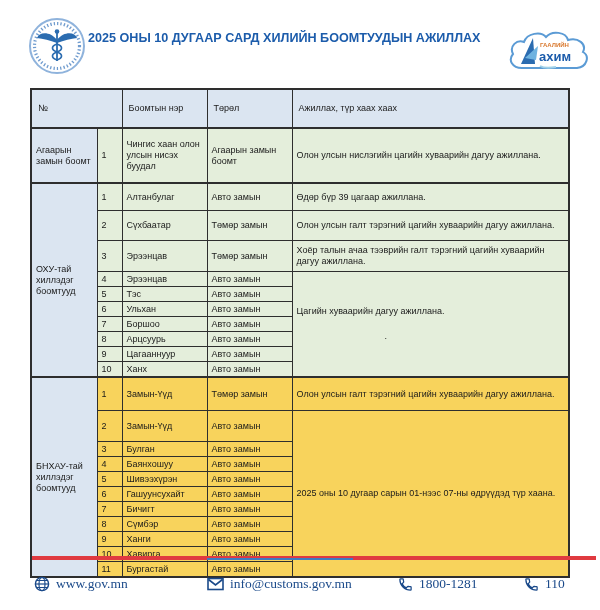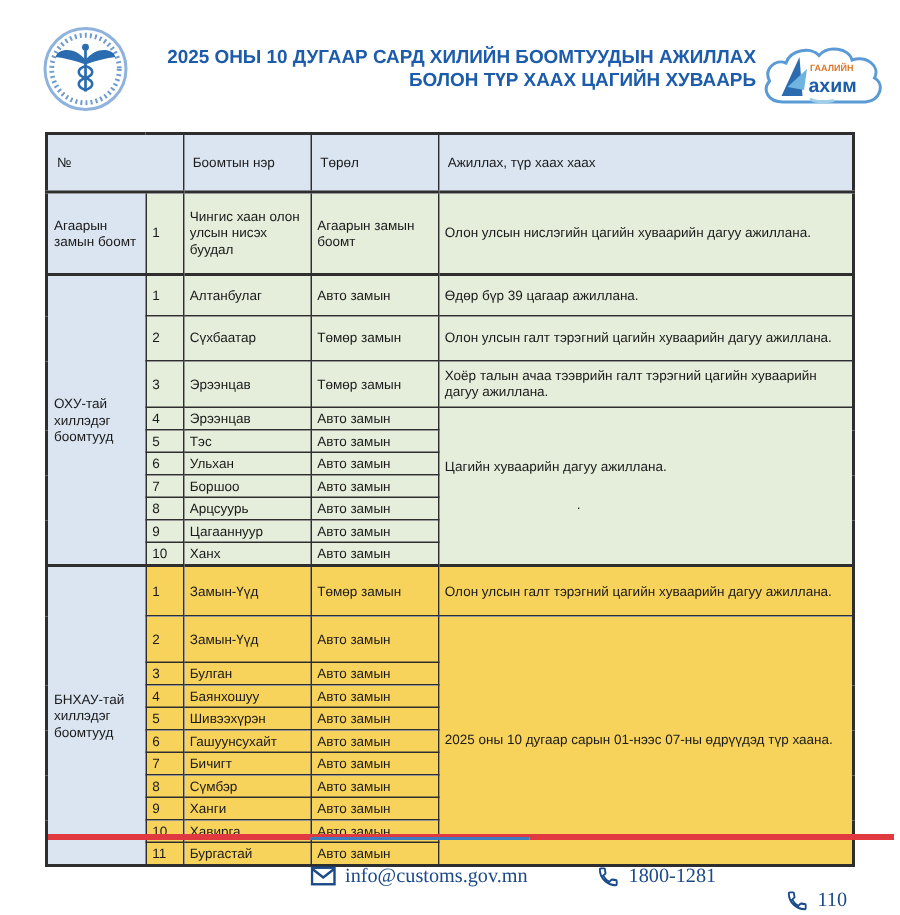--- a/index.html
+++ b/index.html
@@ -4,21 +4,21 @@
 <style>
   html,body{margin:0;padding:0;}
   body{
     width:600px;height:610px;position:relative;background:#ffffff;
     font-family:"Liberation Sans", sans-serif;color:#1a1a1a;overflow:hidden;
   }
   
   .hdr{position:absolute;top:0;left:0;width:600px;height:88px;}
   .emblem{position:absolute;left:28px;top:17px;width:58px;height:58px;}
   .title{
-    position:absolute;left:88px;right:96px;top:31px;text-align:right;
+    position:absolute;left:88px;right:96px;top:31px;text-align:left;
     color:#1c5cab;font-weight:bold;font-size:12.6px;line-height:1.22;
   }
   .cloud-logo{position:absolute;right:8px;top:24px;width:88px;height:56px;}
   
   table.sched{
     position:absolute;left:30px;top:88px;width:538px;
     border-collapse:collapse;table-layout:fixed;
     font-size:9px;line-height:11px;
   }
   table.sched td, table.sched th{
@@ -52,21 +52,21 @@
   .divider .r2r{position:absolute;top:2px;left:57%;right:0;height:2px;background:#e03a40;}
   .footer{
     position:absolute;left:0;right:0;top:572px;height:30px;
     font-family:"Liberation Serif", serif;font-size:13.5px;color:#1b4a8a;
   }
   .f-item{position:absolute;display:flex;align-items:center;gap:6px;white-space:nowrap;}
   .f-item svg{flex:0 0 auto;}
   .fi-web{left:34px;top:4px;}
   .fi-mail{left:183px;top:4px;margin-left:24px;}
   .fi-ph1{left:398px;top:4px;font-family:Liberation Serif, serif;}
-  .fi-ph2{left:524px;top:20px;font-family:Liberation Serif, serif;}
+  .fi-ph2{left:524px;top:4px;font-family:Liberation Serif, serif;}
 </style>
 </head>
 <body>
 
 <div class="hdr">
 
   <svg class="emblem" viewBox="0 0 58 58">
     <circle cx="29" cy="29" r="27" fill="#ffffff" stroke="#8fb3dc" stroke-width="2"></circle>
     <circle cx="29" cy="29" r="22.5" fill="none" stroke="#6f9bce" stroke-width="3.2" stroke-dasharray="1.3 2.1"></circle>
     <g stroke="#2b6cb0" fill="#2b6cb0">
@@ -74,21 +74,20 @@
       <rect x="28.1" y="16" width="1.8" height="28" stroke="none"></rect>
       <path d="M29 23 C22 14, 11 15, 9 21 C15 21.5, 22 23.5, 29 26 Z" stroke="none"></path>
       <path d="M29 23 C36 14, 47 15, 49 21 C43 21.5, 36 23.5, 29 26 Z" stroke="none"></path>
       <path d="M29 27 C23 29, 23 33, 29 35 C35 37, 35 41, 29 43" fill="none" stroke-width="1.7"></path>
       <path d="M29 27 C35 29, 35 33, 29 35 C23 37, 23 41, 29 43" fill="none" stroke-width="1.7"></path>
     </g>
   </svg>
 
   <div class="title">
     <div>2025 ОНЫ 10 ДУГААР САРД ХИЛИЙН БООМТУУДЫН АЖИЛЛАХ</div>
-    <div>БОЛОН ТҮР ХААХ ЦАГИЙН ХУВААРЬ</div>
   </div>
 
   <svg class="cloud-logo" viewBox="0 0 88 56">
     <path d="M18 44 C8 44, 4 36, 9 30 C5 22, 13 15, 20 18 C23 9, 37 7, 42 13 C48 6, 62 8, 64 16 C74 13, 83 20, 79 28 C86 32, 83 43, 73 44 Z" fill="#ffffff" stroke="#5b9bd5" stroke-width="2"></path>
     <path d="M17 40 L29 14 L31 40 Z" fill="#2b6cb0"></path>
     <path d="M21 34 L34 22 L32 36 Z" fill="#6fb3e0"></path>
     <text x="36" y="23" font-size="6" font-weight="bold" fill="#d9782d">ГААЛИЙН</text>
     <text x="35" y="37" font-size="13" font-weight="bold" fill="#1c5cab">ахим</text>
     <path d="M36 42 q5 3 16 1" fill="none" stroke="#9fd0e8" stroke-width="2"></path>
   </svg>
@@ -240,20 +239,30 @@
   </table>
 
 <div class="divider">
   <div class="r1"></div>
   <div class="r2l"></div>
   <div class="bmid"></div>
   <div class="r2r"></div>
 </div>
 
 <div class="footer">
+  <div class="f-item fi-web">
+    <svg width="16" height="16" viewBox="0 0 16 16">
+      <circle cx="8" cy="8" r="6.6" fill="none" stroke="#1b4a8a" stroke-width="1.4"></circle>
+      <ellipse cx="8" cy="8" rx="3" ry="6.6" fill="none" stroke="#1b4a8a" stroke-width="1.2"></ellipse>
+      <line x1="1.4" y1="8" x2="14.6" y2="8" stroke="#1b4a8a" stroke-width="1.2"></line>
+      <line x1="2.4" y1="4.5" x2="13.6" y2="4.5" stroke="#1b4a8a" stroke-width="1"></line>
+      <line x1="2.4" y1="11.5" x2="13.6" y2="11.5" stroke="#1b4a8a" stroke-width="1"></line>
+    </svg>
+    <span>www.gov.mn</span>
+  </div>
   <div class="f-item fi-mail">
     <svg width="17" height="14" viewBox="0 0 17 14">
       <rect x="1" y="1.5" width="15" height="11" fill="none" stroke="#1b4a8a" stroke-width="1.6"></rect>
       <path d="M1.5 2.5 L8.5 8 L15.5 2.5" fill="none" stroke="#1b4a8a" stroke-width="1.6"></path>
     </svg>
     <span>info@customs.gov.mn</span>
   </div>
   <div class="f-item fi-ph1">
     <svg width="15" height="15" viewBox="0 0 24 24">
       <path d="M6.62 10.79c1.44 2.83 3.76 5.14 6.59 6.59l2.2-2.2c.27-.27.67-.36 1.02-.24 1.12.37 2.33.57 3.57.57.55 0 1 .45 1 1V20c0 .55-.45 1-1 1-9.39 0-17-7.61-17-17 0-.55.45-1 1-1h3.5c.55 0 1 .45 1 1 0 1.25.2 2.45.57 3.57.11.35.03.74-.25 1.02l-2.2 2.2z" fill="none" stroke="#1b4a8a" stroke-width="2"></path>

